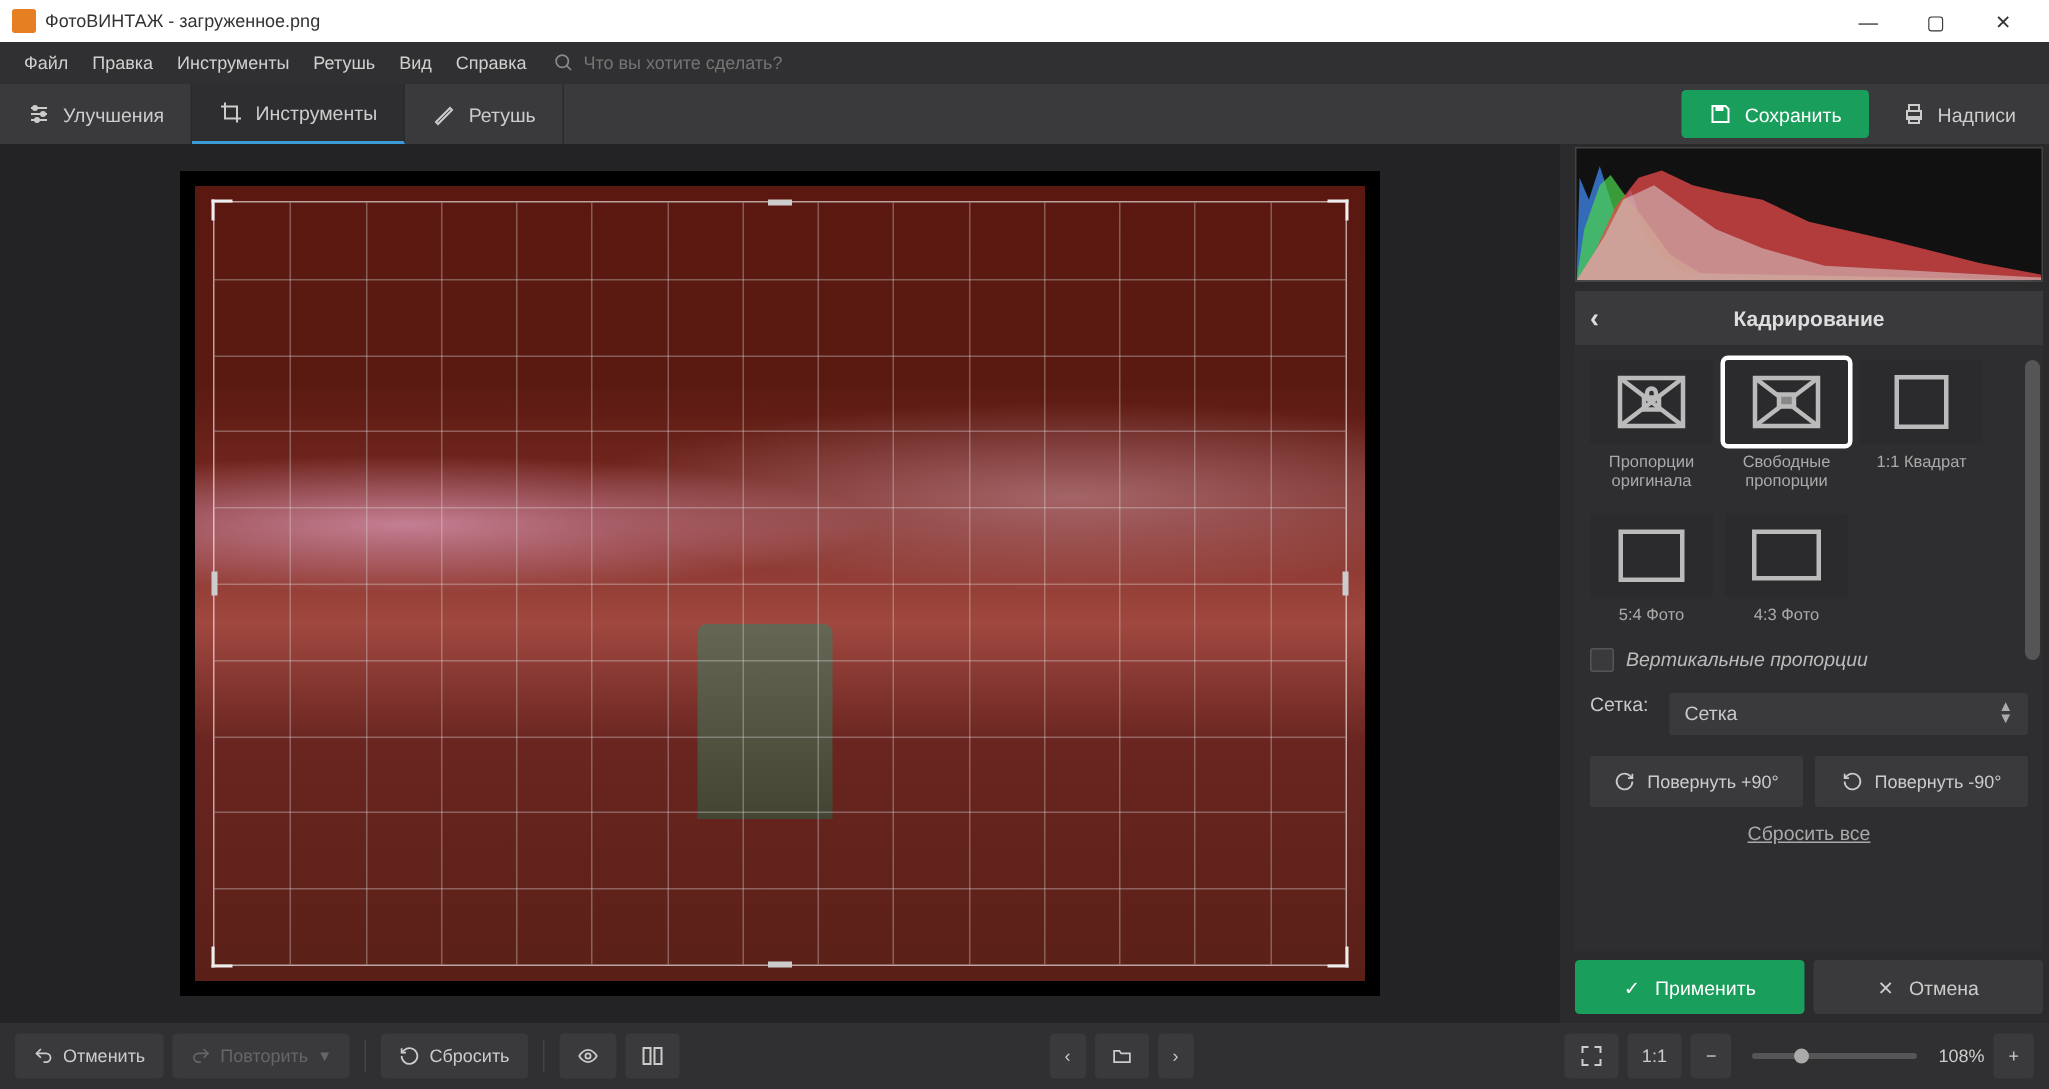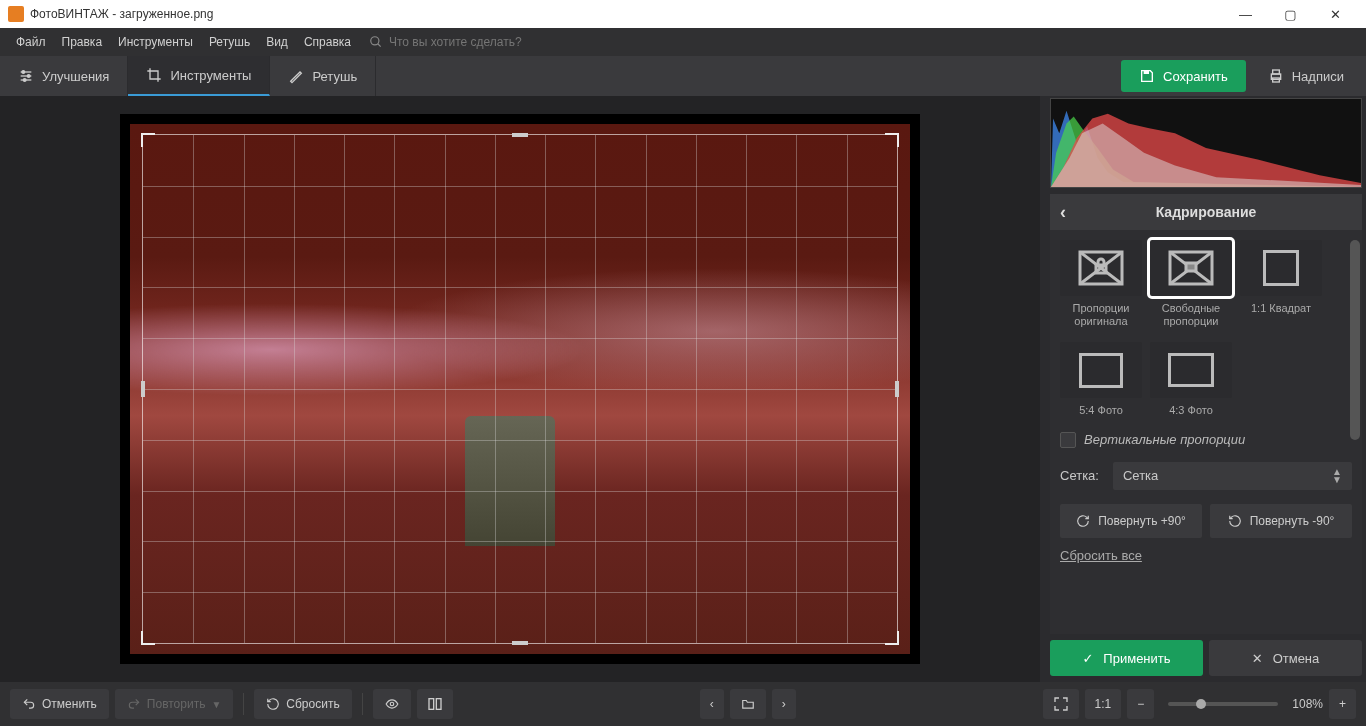--- a/index.html
+++ b/index.html
@@ -62,33 +62,33 @@
 .preset-grid { display: grid; grid-template-columns: repeat(3, 82px); gap: 14px 8px; margin-bottom: 14px; }
 .preset { text-align: center; font-size: 11px; color: #aaa; }
 .preset .box { width: 82px; height: 56px; background: #2b2b2e; display: flex; align-items: center; justify-content: center; margin-bottom: 6px; border-radius: 2px; }
 .preset.active .box { outline: 3px solid #fff; }
 .preset .box .innerrect { border: 3px solid #bbb; }
 .preset .lbl { line-height: 1.2; }
 
 .check-row { display: flex; align-items: center; gap: 8px; margin: 8px 0 14px; font-size: 13px; color: #bbb; font-style: italic; }
 .check-row .cb { width: 16px; height: 16px; background: #3a3a3d; border: 1px solid #555; border-radius: 2px; }
 
-.select-row { display: flex; align-items: center; gap: 14px; margin-bottom: 14px; font-size: 13px; }
+.select-row { display: flex; gap: 14px; margin-bottom: 14px; font-size: 13px; }
 .select-row .selbox { flex: 1; background: #3a3a3d; height: 28px; display: flex; align-items: center; padding: 0 10px; border-radius: 2px; justify-content: space-between; }
 .select-row .selbox .arrows { font-size: 10px; line-height: 0.8; color: #aaa; }
 
 .slider-row { display: flex; align-items: center; gap: 10px; margin-bottom: 16px; font-size: 13px; }
 .slider-row .track { flex: 1; height: 4px; background: #555; border-radius: 2px; position: relative; }
 .slider-row .track .knob { position: absolute; left: 50%; top: 50%; width: 14px; height: 14px; background: #aaa; border-radius: 50%; transform: translate(-50%, -50%); border: 2px solid #888; }
 .slider-row .val { width: 40px; text-align: right; color: #bbb; }
 
 .btn-row { display: flex; gap: 8px; margin-bottom: 10px; }
 .btn-row .panelbtn { flex: 1; height: 34px; background: #3a3a3d; display: flex; align-items: center; justify-content: center; gap: 8px; font-size: 12px; color: #ccc; border-radius: 2px; cursor: default; }
 
-.resetlink { color: #aaa; text-decoration: underline; font-size: 13px; margin-top: 6px; cursor: default; }
+.resetlink { text-align: center; color: #aaa; text-decoration: underline; font-size: 13px; margin-top: 6px; cursor: default; }
 
 .panel-footer { display: flex; gap: 6px; padding: 6px 4px 6px 10px; }
 .panel-footer .fbtn { flex: 1; height: 36px; display: flex; align-items: center; justify-content: center; gap: 10px; font-size: 13px; border-radius: 3px; cursor: default; }
 .panel-footer .apply { background: #1a9e5c; color: #fff; }
 .panel-footer .cancel { background: #3a3a3d; color: #ccc; }
 
 
 .bottombar { height: 44px; background: #303032; display: flex; align-items: center; padding: 0 10px; gap: 6px; }
 .bottombar .bbtn { height: 30px; background: #3a3a3d; display: flex; align-items: center; gap: 6px; padding: 0 12px; font-size: 12px; color: #ccc; border-radius: 3px; cursor: default; }
 .bottombar .bbtn.disabled { color: #666; }

